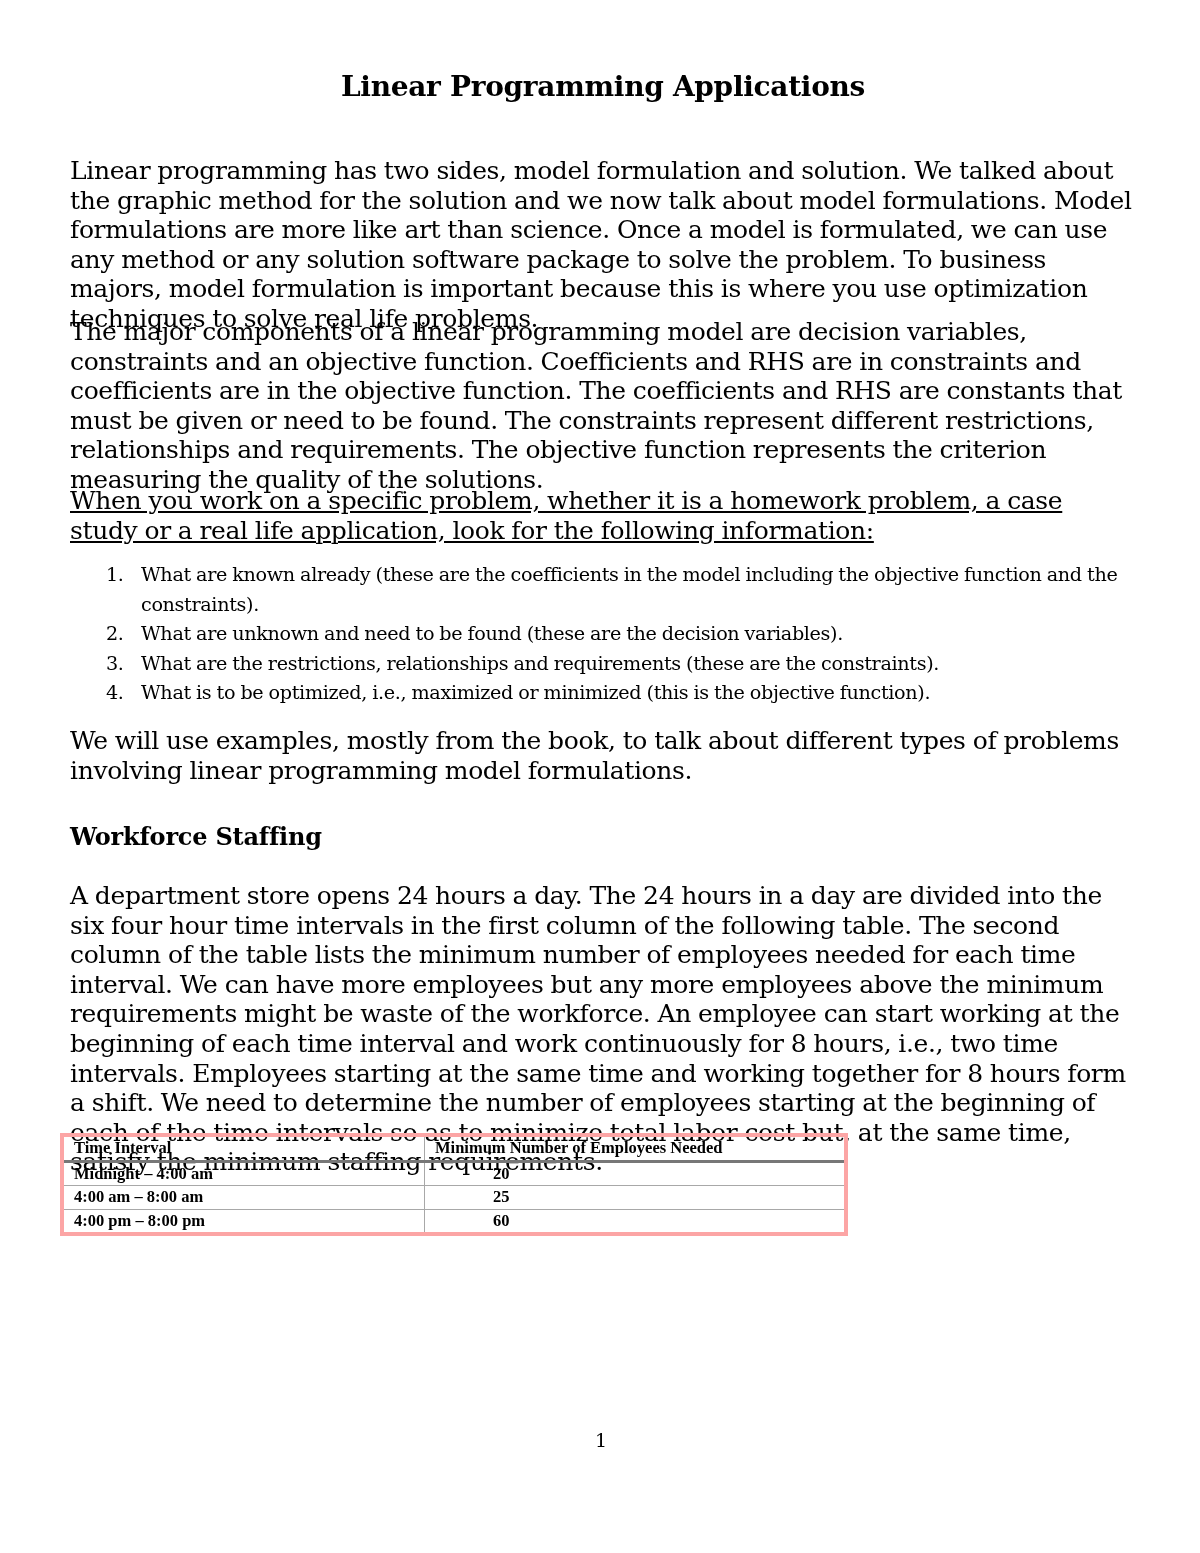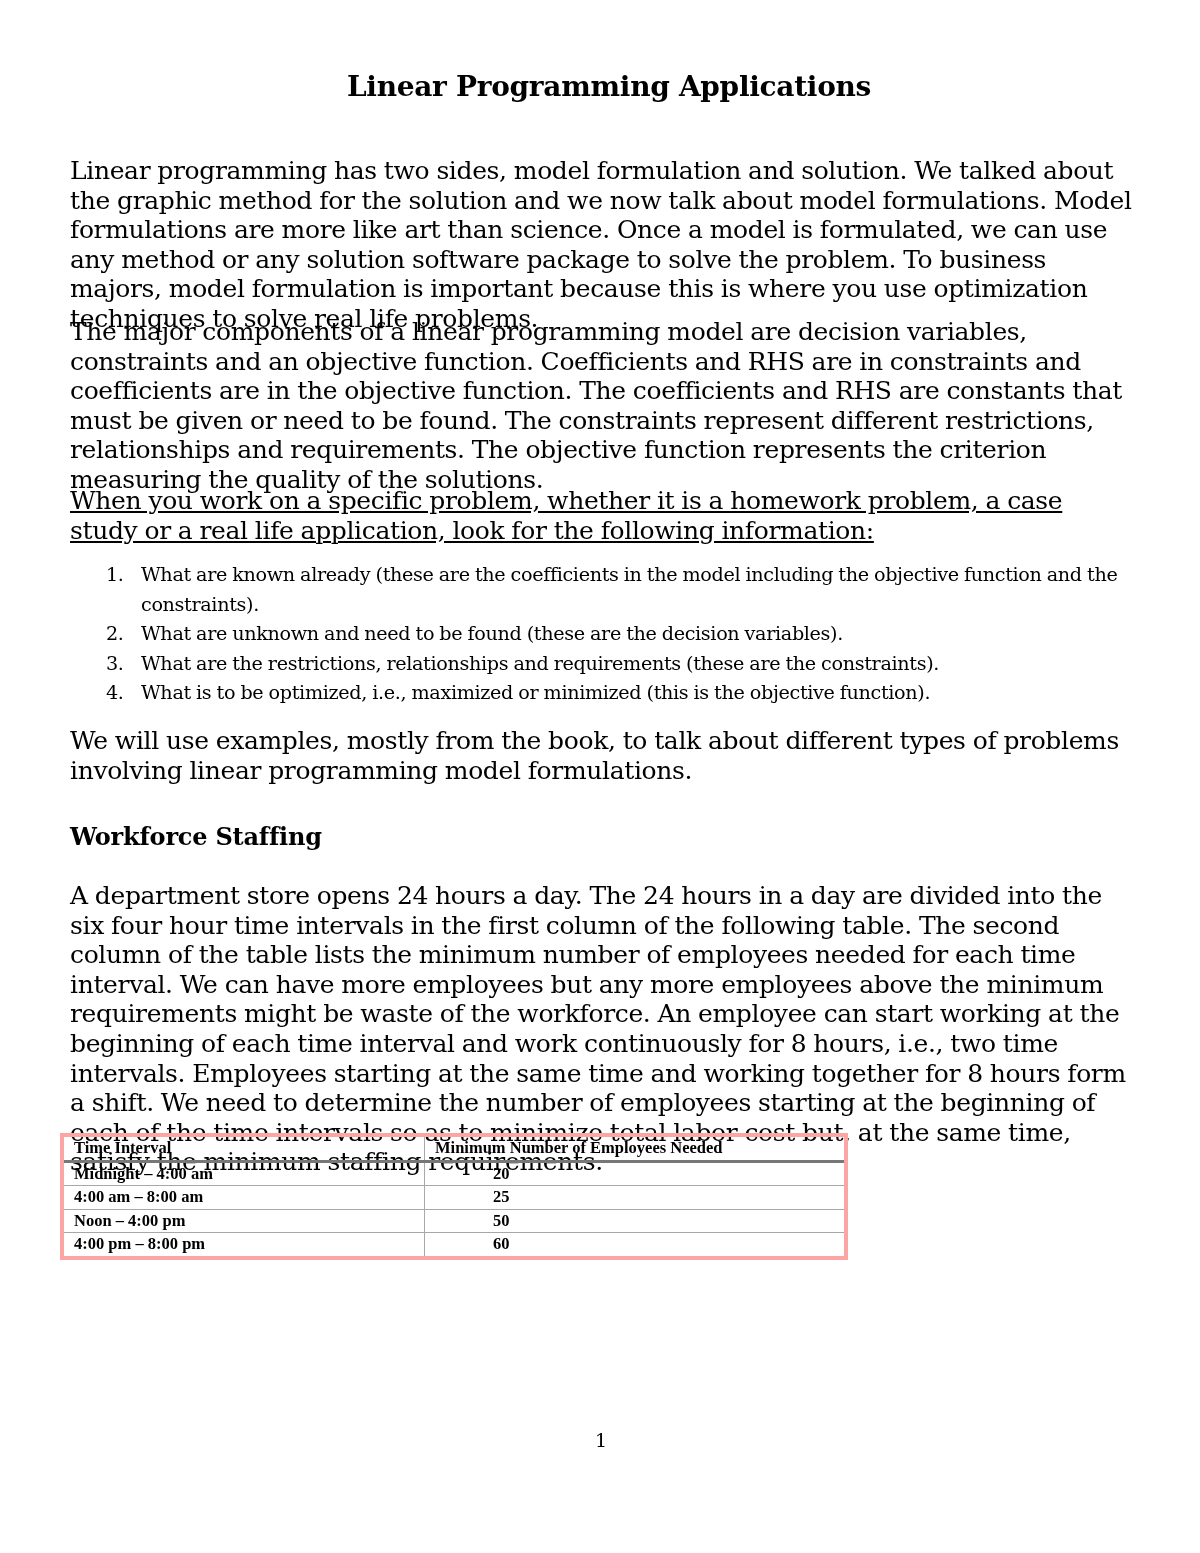--- a/index.html
+++ b/index.html
@@ -1,19 +1,19 @@
 <!DOCTYPE html>
 <html><head>
   <meta charset="utf-8">
   <style>
     html, body { margin: 0; padding: 0; background: #ffffff; }
     body { width: 1200px; height: 1553px; position: relative; overflow: hidden;
            font-family: "DejaVu Serif", "Liberation Serif", serif; color: #000; }
     .page { position: absolute; left: 70px; top: 0; width: 1062px; }
-    .title { position: absolute; left: 8px; top: 70px; width: 1062px; text-align: center;
+    .title { position: absolute; left: 2px; top: 70px; width: 1062px; text-align: center;
              font-size: 28px; font-weight: bold; letter-spacing: -0.3px; }
     .para { position: absolute; left: 0; width: 1062px; font-size: 25px; line-height: 29.6px;
             letter-spacing: -0.35px; word-spacing: -0.5px; margin: 0; }
     #p1 { top: 156px; }
     #p2 { top: 317px; }
     #p3 { top: 486px; text-decoration: underline; }
     ol.list { position: absolute; left: 0; top: 560px; width: 1062px; margin: 0; padding: 0;
               list-style: none; font-size: 19.2px; line-height: 29.6px; letter-spacing: -0.35px; word-spacing: -0.5px; }
     ol.list li { position: relative; padding-left: 71px; }
     ol.list li .num { position: absolute; left: 36px; top: 0; }
@@ -62,24 +62,20 @@
     <tbody>
       <tr>
         <td class="c1">Midnight – 4:00 am</td>
         <td class="c2">20</td>
       </tr>
       <tr>
         <td class="c1">4:00 am – 8:00 am</td>
         <td class="c2">25</td>
       </tr>
       <tr>
-        <td class="c1">Noon – 4:00 pm</td>
-        <td class="c2">50</td>
-      </tr>
-      <tr>
         <td class="c1">4:00 pm – 8:00 pm</td>
         <td class="c2">60</td>
       </tr>
     </tbody>
   </table>
 
   <div class="pagenum">1</div>
 </div>
 
 </body></html>

